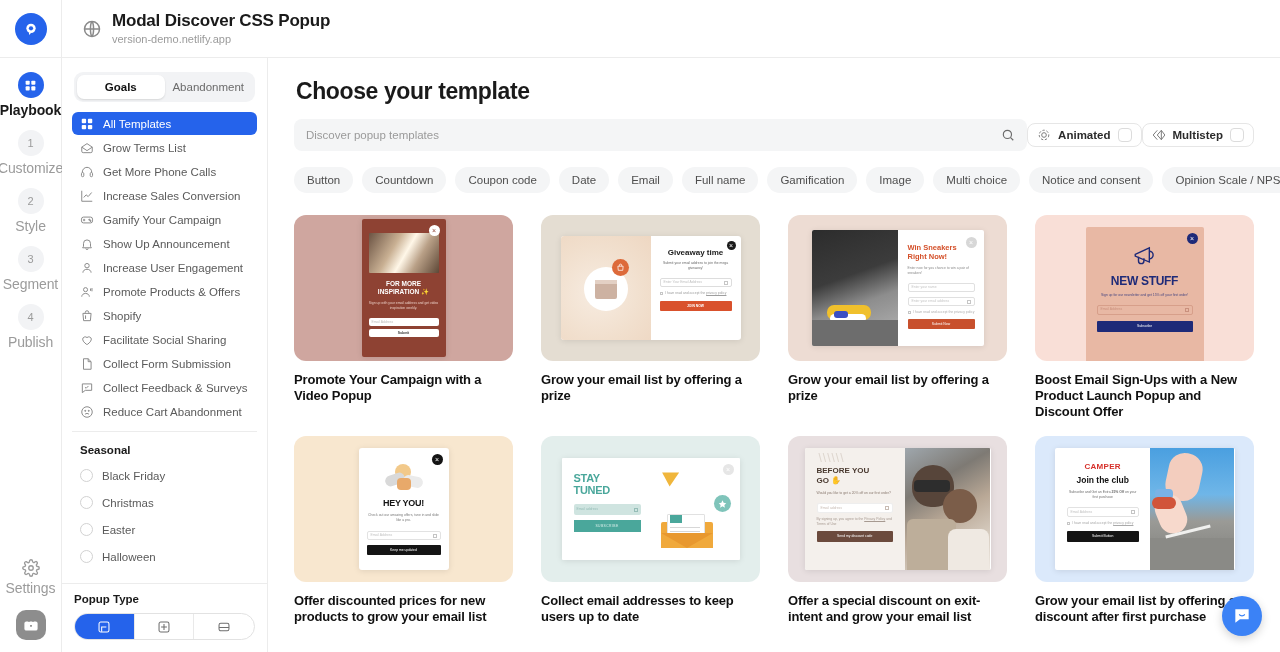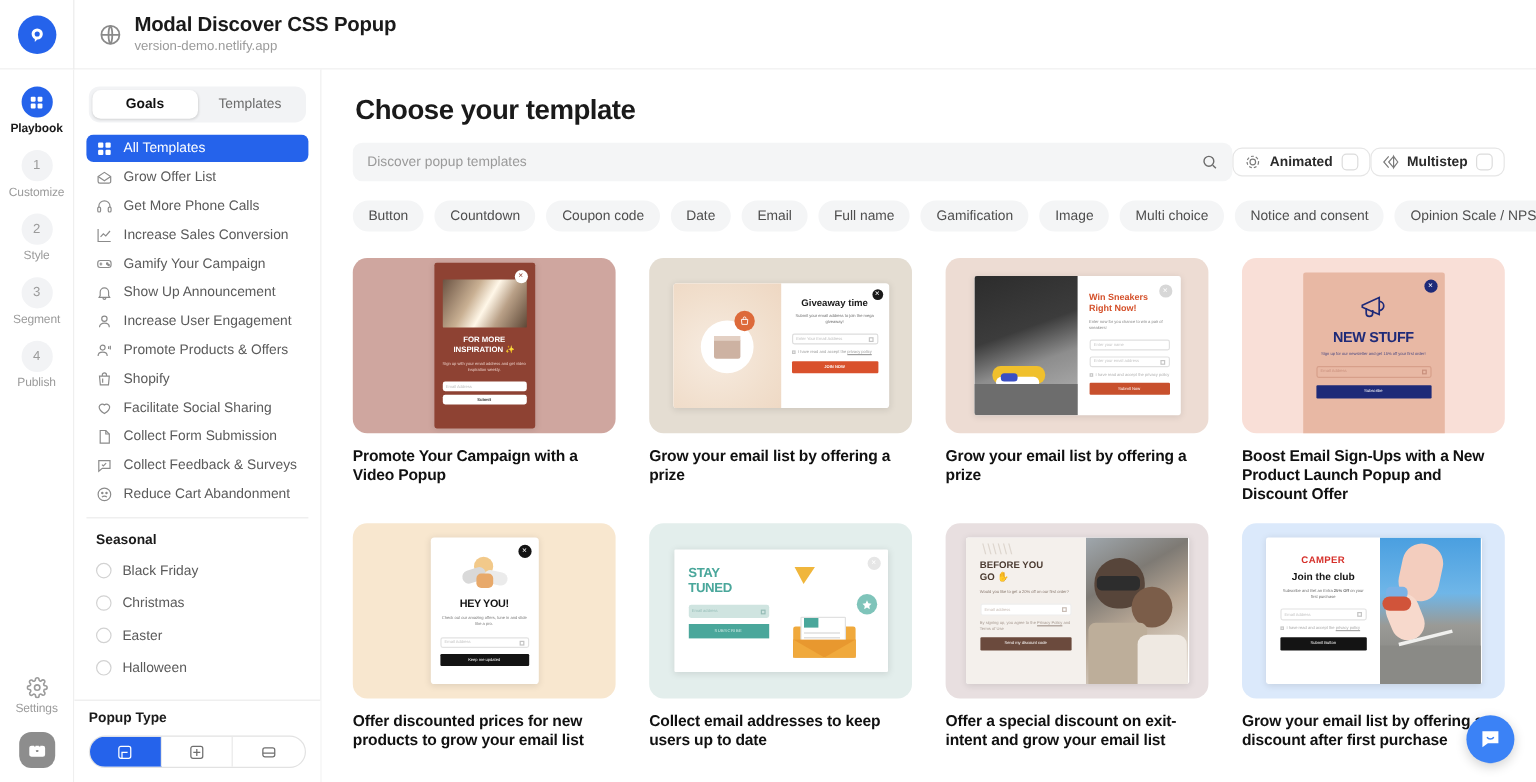--- a/index.html
+++ b/index.html
@@ -49,21 +49,21 @@
     position: relative;
   }
   .rail-item { display: flex; flex-direction: column; align-items: center; margin-bottom: 12px; width: 100%; }
   .rail-badge {
     width: 26px; height: 26px; border-radius: 50%;
     display: flex; align-items: center; justify-content: center;
     font-size: 11px; color: #9b9b9b; background: #f2f3f5;
     margin-bottom: 4px;
   }
   .rail-badge.active { background: #2563eb; color: #fff; }
-  .rail-label { font-size: 10px; color: #9b9b9b; letter-spacing: -0.1px; text-align: center; }
+  .rail-label { font-size: 14px; color: #9b9b9b; letter-spacing: -0.1px; text-align: center; }
   .rail-label.active { color: #1a1a1a; font-weight: 700; }
   .rail-spacer { flex: 1 1 auto; }
   .rail-bottom { display: flex; flex-direction: column; align-items: center; padding-bottom: 12px; width: 100%; }
   .rail-settings-icon { width: 18px; height: 18px; color: #9b9b9b; margin-bottom: 3px; }
   .rail-avatar {
     width: 30px; height: 30px; border-radius: 10px;
     background: #8d8d8d; margin-top: 14px;
     display: flex; align-items: center; justify-content: center;
   }
 
@@ -246,21 +246,21 @@
             <rect x="10.5" y="12" width="3" height="2.6" rx=".6" fill="#8d8d8d" stroke="none"></rect>
           </svg>
         </div>
       </div>
     </div>
 
     <div class="sidebar">
       <div class="seg-wrap">
         <div class="segmented">
           <div class="seg-btn active">Goals</div>
-          <div class="seg-btn">Templates</div>
+          <div class="seg-btn">Abandonment</div>
         </div>
       </div>
 
       <div class="nav-scroll">
         <div class="nav-item active">
           <span class="ni">
             <svg viewBox="0 0 24 24" fill="currentColor">
                 <rect x="3" y="3" width="7.5" height="7.5" rx="1.6"></rect>
                 <rect x="13.5" y="3" width="7.5" height="7.5" rx="1.6"></rect>
                 <rect x="3" y="13.5" width="7.5" height="7.5" rx="1.6"></rect>
@@ -269,21 +269,21 @@
           </span>
           <span>All Templates</span>
         </div>
         <div class="nav-item">
           <span class="ni">
             <svg viewBox="0 0 24 24" fill="none" stroke="currentColor" stroke-width="1.7">
                 <path d="M3 10.5v7a2.5 2.5 0 0 0 2.5 2.5h13a2.5 2.5 0 0 0 2.5-2.5v-7l-9-6z"></path>
                 <path d="M3 10.5l9 6 9-6"></path>
               </svg>
           </span>
-          <span>Grow Offer List</span>
+          <span>Grow Terms List</span>
         </div>
         <div class="nav-item">
           <span class="ni">
             <svg viewBox="0 0 24 24" fill="none" stroke="currentColor" stroke-width="1.7">
                 <path d="M4 13v-1a8 8 0 0 1 16 0v1"></path>
                 <rect x="2.5" y="13" width="4" height="7" rx="1.8"></rect>
                 <rect x="17.5" y="13" width="4" height="7" rx="1.8"></rect>
               </svg>
           </span>
           <span>Get More Phone Calls</span>

